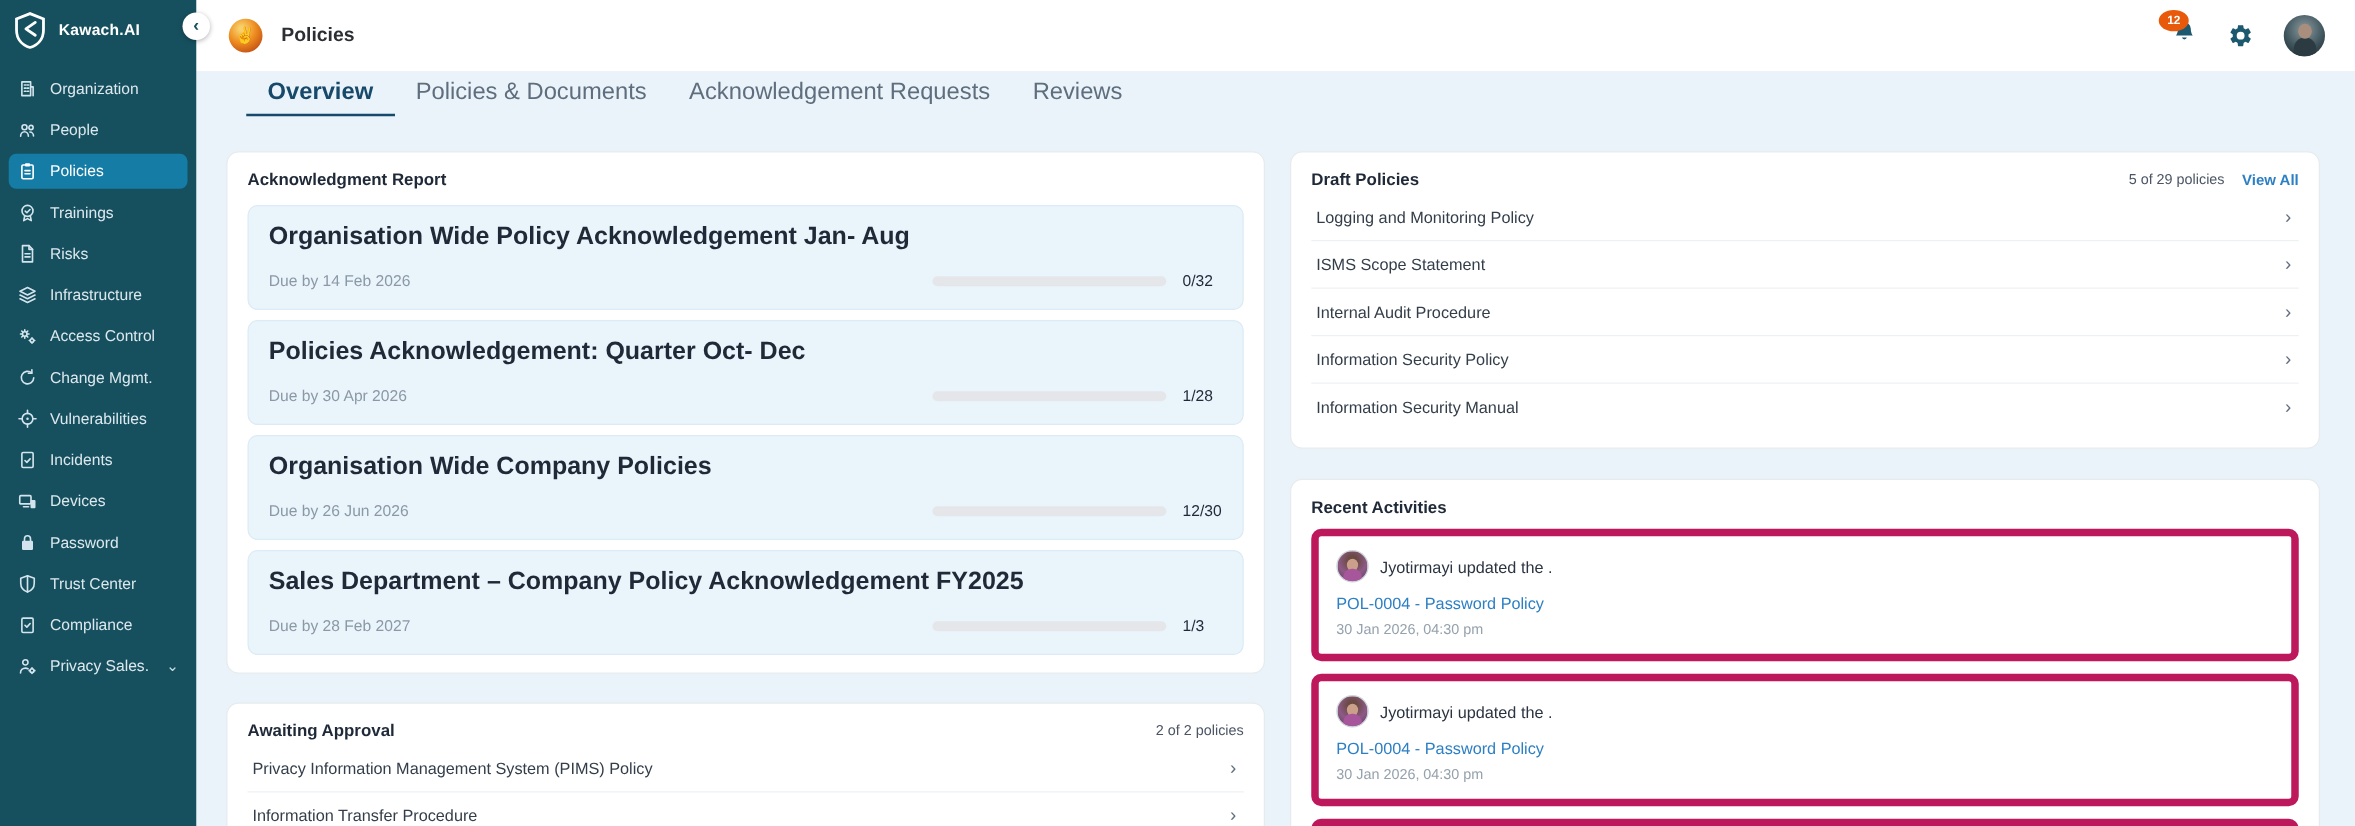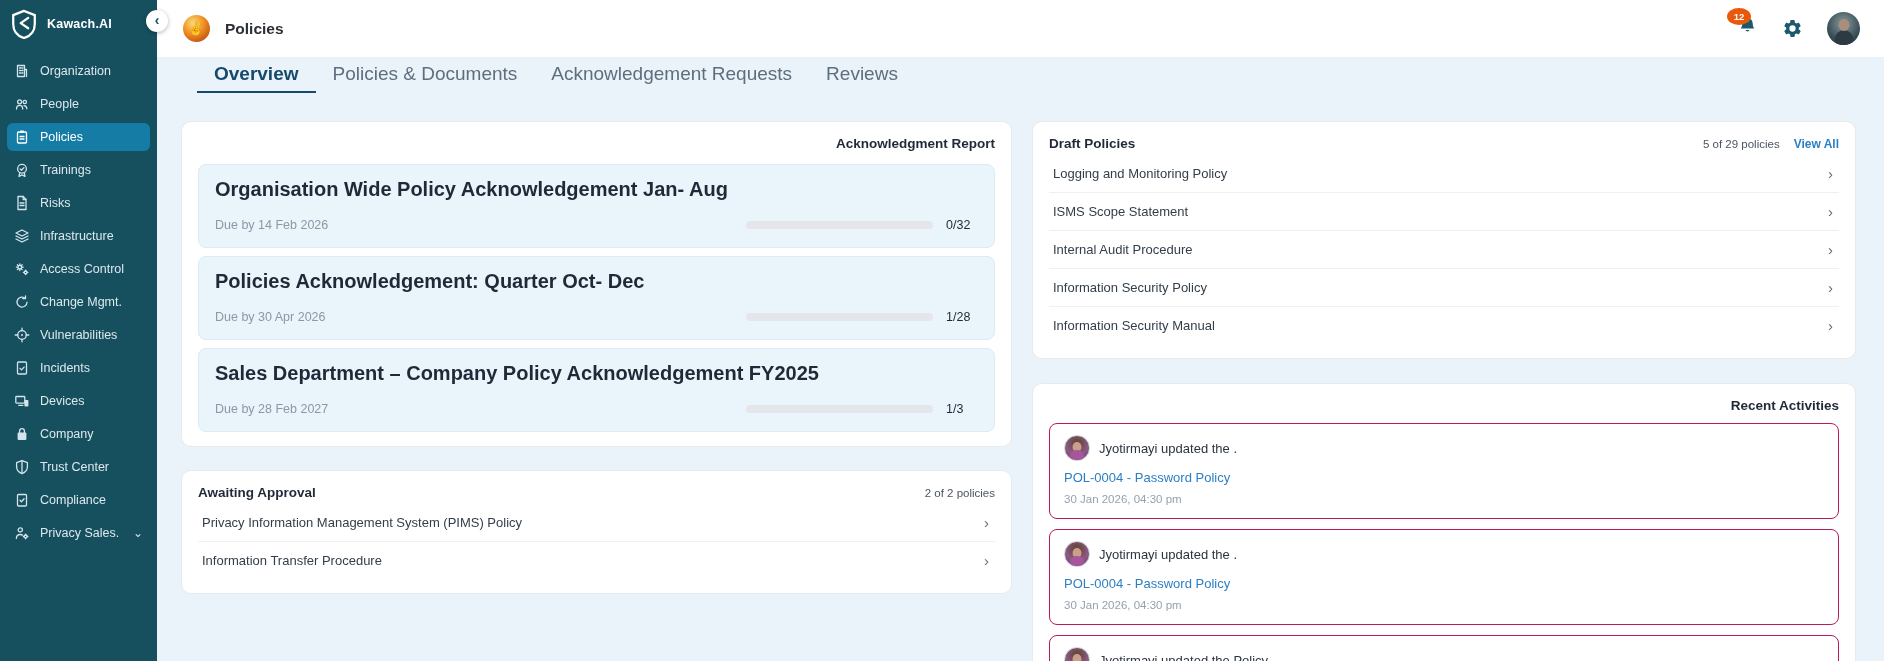--- a/index.html
+++ b/index.html
@@ -44,21 +44,21 @@
   .tab { display:flex; align-items:center; padding:0 17px; font-size:19px; color:#5f6e7e; cursor:pointer;
      border-bottom:2.5px solid transparent; }
   .tab.active { color:#17496b; font-weight:700; border-bottom-color:#17496b; }
 
   .content { flex:1; display:flex; gap:20px; padding:28px 28px 0 24px; overflow:hidden; align-items:flex-start; }
   .col-left { width:831px; min-width:831px; display:flex; flex-direction:column; gap:23px; }
   .col-right { flex:1; min-width:0; display:flex; flex-direction:column; gap:24px; }
 
   .card { background:#fff; border:1px solid #e7ebee; border-radius:10px; padding:14px 16px; }
   .card-head { display:flex; align-items:center; justify-content:space-between; }
-  .card-title { font-size:13.5px; font-weight:700; color:#1f2937;text-align:right; }
+  .card-title { font-size:13.5px; font-weight:700; color:#1f2937; }
   .meta { font-size:11.5px; color:#4b5563; }
 
   
   .ack-list { display:flex; flex-direction:column; gap:8px; margin-top:13px; }
   .ack-item { background:#e9f4fb; border:1px solid #dcebf5; border-radius:8px; padding:13px 16px 15px; cursor:pointer; }
   .ack-title { font-size:20px; font-weight:600; color:#1f2937; }
   .ack-row { display:flex; align-items:center; margin-top:17px; }
   .ack-due { font-size:12.5px; color:#8b98a6; }
   .progress-wrap { margin-left:auto; display:flex; align-items:center; gap:13px; }
   .track { width:187px; height:8px; border-radius:4px; background:#e4e6ea; overflow:hidden; }
@@ -69,21 +69,21 @@
   .row-list { margin-top:4px; }
   .lrow { display:flex; align-items:center; justify-content:space-between; padding:11px 6px 11px 4px;
      font-size:13px; color:#333e4a; border-bottom:1px solid #eef1f4; cursor:pointer; }
   .lrow:last-child { border-bottom:none; }
   .chev { color:#5f6e7e; font-size:15px; line-height:1; }
 
   .viewall { font-size:12px; color:#2c7fc4; font-weight:600; margin-left:14px; cursor:pointer; }
   .head-right { display:flex; align-items:center; }
 
   
-  .activity-card { border:1px solid #be185d; border-radius:8px; padding:11px 14px 13px; margin-top:10px; background:#fff; }
+  .activity-card { border:6px solid #be185d; border-radius:8px; padding:11px 14px 13px; margin-top:10px; background:#fff; }
   .act-head { display:flex; align-items:center; gap:9px; }
   .act-avatar { width:26px; height:26px; min-width:26px; border-radius:50%; border:1px solid #cfd6db; overflow:hidden; position:relative;
      background:radial-gradient(circle at 50% 30%, #6b4a45 18%, #8d5a86 55%, #5d3c5e 100%); }
   .act-avatar::before { content:""; position:absolute; left:50%; top:24%; transform:translateX(-50%);
      width:9px; height:10px; border-radius:50%; background:#caa08b; }
   .act-avatar::after { content:""; position:absolute; left:50%; top:58%; transform:translateX(-50%);
      width:15px; height:12px; border-radius:7px 7px 0 0; background:#a8569b; }
   .act-text { font-size:13px; color:#2b3440; }
   .act-link { font-size:13px; color:#2c7fc4; margin-top:9px; cursor:pointer; }
   .act-time { font-size:11.5px; color:#95a1ad; margin-top:8px; }
@@ -213,21 +213,21 @@
         </span>
       <span>Devices</span>
     </div>
     <div class="nav-item">
       <span class="nav-icon">
           <svg viewBox="0 0 16 16">
             <rect x="3.6" y="6.6" width="8.8" height="7.4" rx="1" fill="#d3e4ec" stroke="none"></rect>
             <path d="M5.6 6.6V5a2.4 2.4 0 0 1 4.8 0v1.6"></path>
           </svg>
         </span>
-      <span>Company</span>
+      <span>Password</span>
     </div>
     <div class="nav-item">
       <span class="nav-icon">
           <svg viewBox="0 0 16 16">
             <path d="M8 1.6l5.4 2v4c0 3.6-2.4 6-5.4 7-3-1-5.4-3.4-5.4-7v-4z"></path>
             <path d="M8 1.6v12.9"></path>
           </svg>
         </span>
       <span>Trust Center</span>
     </div>
@@ -313,20 +313,30 @@
             <div class="ack-title">Policies Acknowledgement: Quarter Oct- Dec</div>
             <div class="ack-row">
               <span class="ack-due">Due by 30 Apr 2026</span>
               <span class="progress-wrap">
                 <span class="track"><span class="fill" style="width: 4.5%; background: rgb(18, 157, 110);"></span></span>
                 <span class="prog-val">1/28</span>
               </span>
             </div>
           </div>
 
+          <div class="ack-item">
+            <div class="ack-title">Organisation Wide Company Policies</div>
+            <div class="ack-row">
+              <span class="ack-due">Due by 26 Jun 2026</span>
+              <span class="progress-wrap">
+                <span class="track"><span class="fill" style="width: 40%; background: rgb(124, 58, 237);"></span></span>
+                <span class="prog-val">12/30</span>
+              </span>
+            </div>
+          </div>
 
           <div class="ack-item">
             <div class="ack-title">Sales Department – Company Policy Acknowledgement FY2025</div>
             <div class="ack-row">
               <span class="ack-due">Due by 28 Feb 2027</span>
               <span class="progress-wrap">
                 <span class="track"><span class="fill" style="width: 33.3333%; background: rgb(232, 71, 155);"></span></span>
                 <span class="prog-val">1/3</span>
               </span>
             </div>

